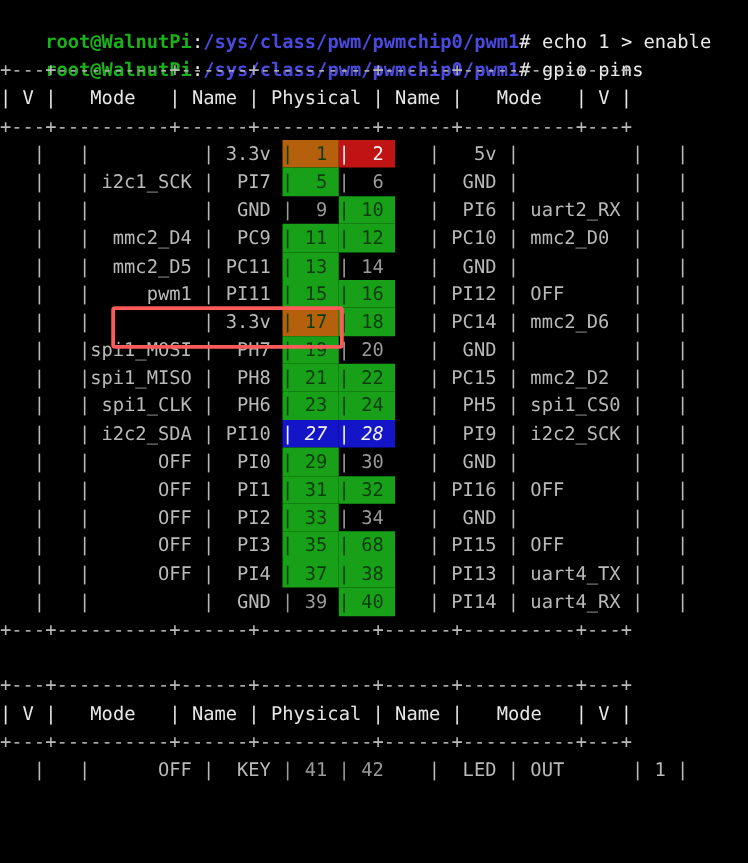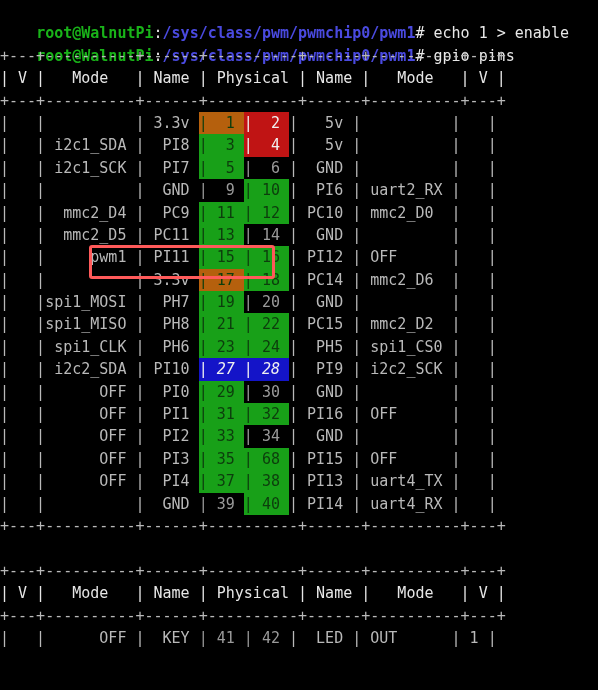--- a/index.html
+++ b/index.html
@@ -17,21 +17,21 @@
 
   
   .c-green{color:#19b319;font-weight:bold;}
   .c-blue{color:#4a4ae0;font-weight:bold;}
   .c-white{color:#e8e8e8;}
   .c-cmd{color:#e8e8e8;}
 
   
   .sep{color:#b9b9b9;}
   .hdr{color:#e6e6e6;}
-  .bar{color:#b9b9b9;}
+  .bar{color:#b9b9b9;padding-left:27px;}
   .pinnum-dark{color:#0d3d0d;}
   .pinnum-grey{color:#9a9a9a;}
   .pinnum-white{color:#f0f0f0;}
 
   
   .bg-green{background:#18a018;}
   .bg-red{background:#c01414;}
   .bg-orange{background:#b5600d;}
   .bg-blue{background:#1414c8;font-style:italic;}
   .bg-none{background:transparent;}
@@ -59,21 +59,20 @@
 
   <div class="line">
     <span class="c-green">root@WalnutPi</span><span class="c-white">:</span><span class="c-blue">/sys/class/pwm/pwmchip0/pwm1</span><span class="c-white"># </span><span class="c-cmd">gpio pins</span>
   </div>
 
   <div id="table1">
       <div class="line"><span class="sep">+---+----------+------+----------+------+----------+---+</span></div>
       <div class="line"><span class="hdr">| V |   Mode   | Name | Physical | Name |   Mode   | V |</span></div>
       <div class="line"><span class="sep">+---+----------+------+----------+------+----------+---+</span></div>
       <div class="line"><span class="bar">|   |          | 3.3v </span><span class="pincell bg-orange pinnum-dark">|  1 </span><span class="pincell bg-red pinnum-white">|  2 </span><span class="bar">|   5v |          |   |</span></div>
-      <div class="line"><span class="bar">|   | i2c1_SDA |  PI8 </span><span class="pincell bg-green pinnum-dark">|  3 </span><span class="pincell bg-red pinnum-white">|  4 </span><span class="bar">|   5v |          |   |</span></div>
       <div class="line"><span class="bar">|   | i2c1_SCK |  PI7 </span><span class="pincell bg-green pinnum-dark">|  5 </span><span class="pincell bg-none pinnum-grey">|  6 </span><span class="bar">|  GND |          |   |</span></div>
       <div class="line"><span class="bar">|   |          |  GND </span><span class="pincell bg-none pinnum-grey">|  9 </span><span class="pincell bg-green pinnum-dark">| 10 </span><span class="bar">|  PI6 | uart2_RX |   |</span></div>
       <div class="line"><span class="bar">|   |  mmc2_D4 |  PC9 </span><span class="pincell bg-green pinnum-dark">| 11 </span><span class="pincell bg-green pinnum-dark">| 12 </span><span class="bar">| PC10 | mmc2_D0  |   |</span></div>
       <div class="line"><span class="bar">|   |  mmc2_D5 | PC11 </span><span class="pincell bg-green pinnum-dark">| 13 </span><span class="pincell bg-none pinnum-grey">| 14 </span><span class="bar">|  GND |          |   |</span></div>
       <div class="line"><span class="bar">|   |     pwm1 | PI11 </span><span class="pincell bg-green pinnum-dark">| 15 </span><span class="pincell bg-green pinnum-dark">| 16 </span><span class="bar">| PI12 | OFF      |   |</span></div>
       <div class="line"><span class="bar">|   |          | 3.3v </span><span class="pincell bg-orange pinnum-dark">| 17 </span><span class="pincell bg-green pinnum-dark">| 18 </span><span class="bar">| PC14 | mmc2_D6  |   |</span></div>
       <div class="line"><span class="bar">|   |spi1_MOSI |  PH7 </span><span class="pincell bg-green pinnum-dark">| 19 </span><span class="pincell bg-none pinnum-grey">| 20 </span><span class="bar">|  GND |          |   |</span></div>
       <div class="line"><span class="bar">|   |spi1_MISO |  PH8 </span><span class="pincell bg-green pinnum-dark">| 21 </span><span class="pincell bg-green pinnum-dark">| 22 </span><span class="bar">| PC15 | mmc2_D2  |   |</span></div>
       <div class="line"><span class="bar">|   | spi1_CLK |  PH6 </span><span class="pincell bg-green pinnum-dark">| 23 </span><span class="pincell bg-green pinnum-dark">| 24 </span><span class="bar">|  PH5 | spi1_CS0 |   |</span></div>
       <div class="line"><span class="bar">|   | i2c2_SDA | PI10 </span><span class="pincell bg-blue pinnum-white">| 27 </span><span class="pincell bg-blue pinnum-white">| 28 </span><span class="bar">|  PI9 | i2c2_SCK |   |</span></div>

